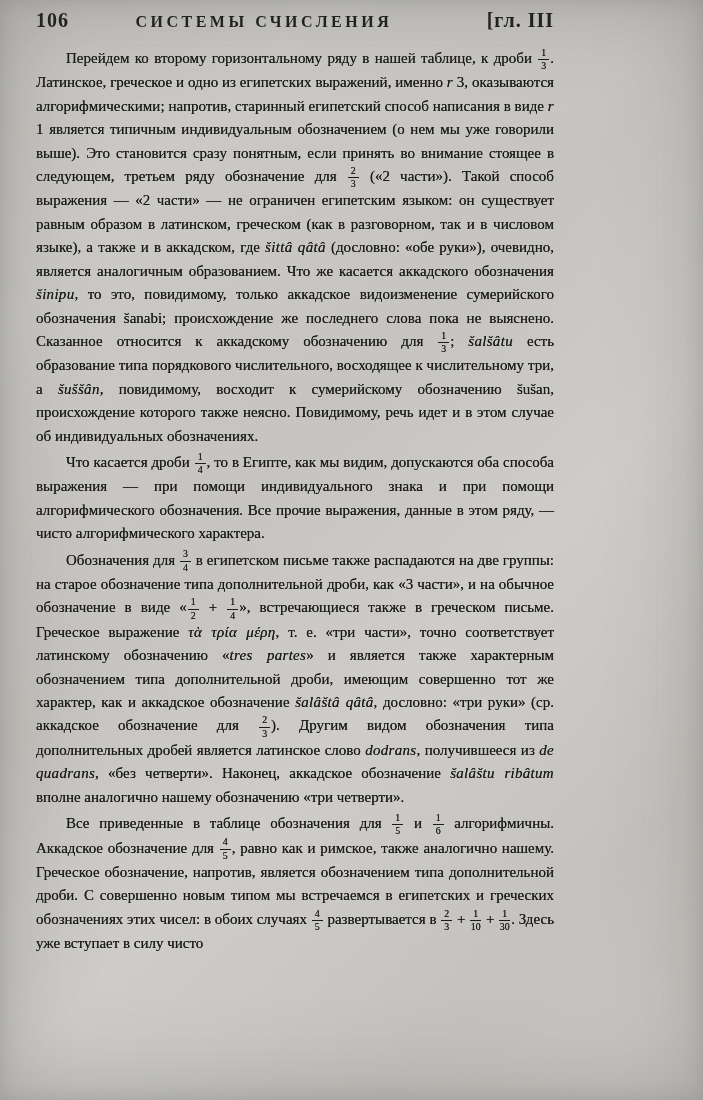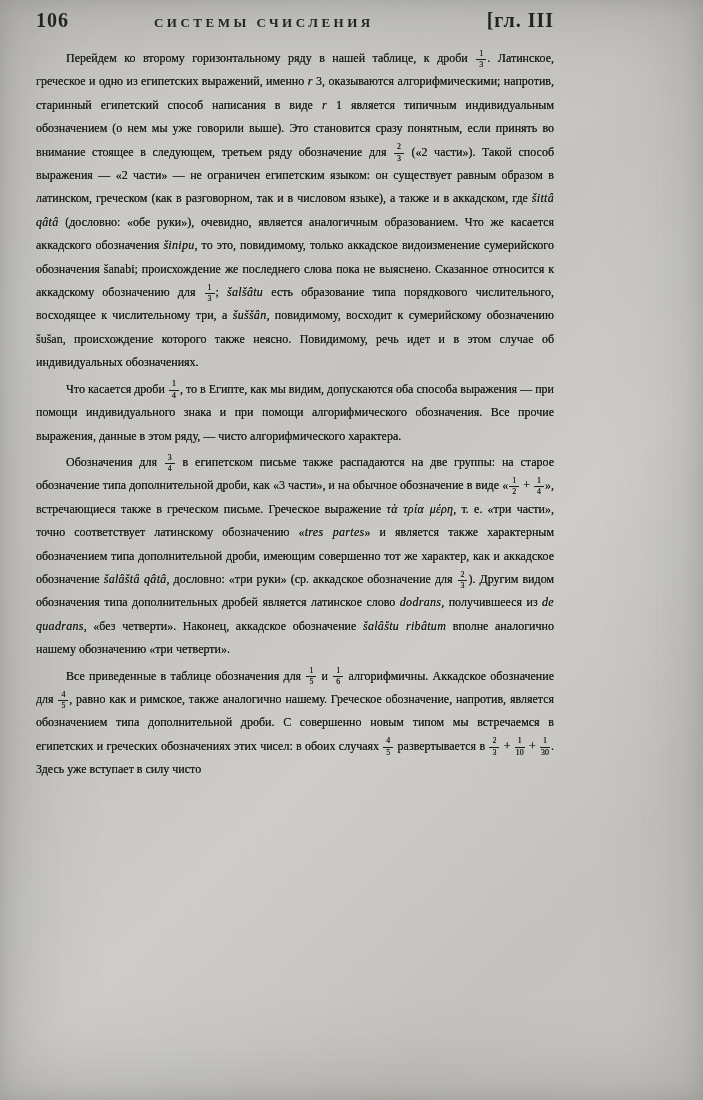--- a/index.html
+++ b/index.html
@@ -8,23 +8,23 @@
     background:linear-gradient(135deg,#c6c4c0 0%,#ceccc8 18%,#c9c7c3 42%,#d2d0cc 60%,#c7c5c1 82%,#cbc9c5 100%);
     font-family:"Liberation Serif","DejaVu Serif",serif;
     color:#1b1b1b;
   }
   .vignette{position:absolute;inset:0;pointer-events:none;
     box-shadow:inset 0 0 90px rgba(90,88,84,.35), inset 0 0 18px rgba(90,88,84,.18);}
   .grain{position:absolute;inset:0;width:703px;height:1100px;pointer-events:none;opacity:.35;mix-blend-mode:multiply;}
   .page{position:relative;box-sizing:border-box;width:578px;height:1100px;padding:9px 24px 22px 36px;}
   .hdr{display:flex;align-items:baseline;justify-content:space-between;font-weight:bold;margin-bottom:15px;}
   .hdr .pnum{font-size:20px;letter-spacing:1px;}
-  .hdr .rtitle{font-size:13px;letter-spacing:3.5px;transform:translateX(-14px);}
+  .hdr .rtitle{font-size:16px;letter-spacing:3.5px;transform:translateX(-14px);}
   .hdr .chap{font-size:20px;letter-spacing:1px;text-align:center;}
-  .body-text{font-size:12px;line-height:23.4px;text-align:justify;}
+  .body-text{font-size:15px;line-height:23.4px;text-align:justify;}
   .para{margin:0 0 3px 0;text-indent:30px;
     text-shadow:0 0 .5px rgba(25,25,25,.85);}
   .para i{font-style:italic;letter-spacing:.3px;}
   .frac{display:inline-block;vertical-align:-0.62em;text-align:center;
     font-size:0.66em;line-height:1.04;padding:0 1px;text-indent:0;}
   .frac .num{display:block;border-bottom:1.4px solid #1b1b1b;padding:0 3px 1px;}
   .frac .den{display:block;padding-top:1px;}
 </style>
 </head>
 <body>

